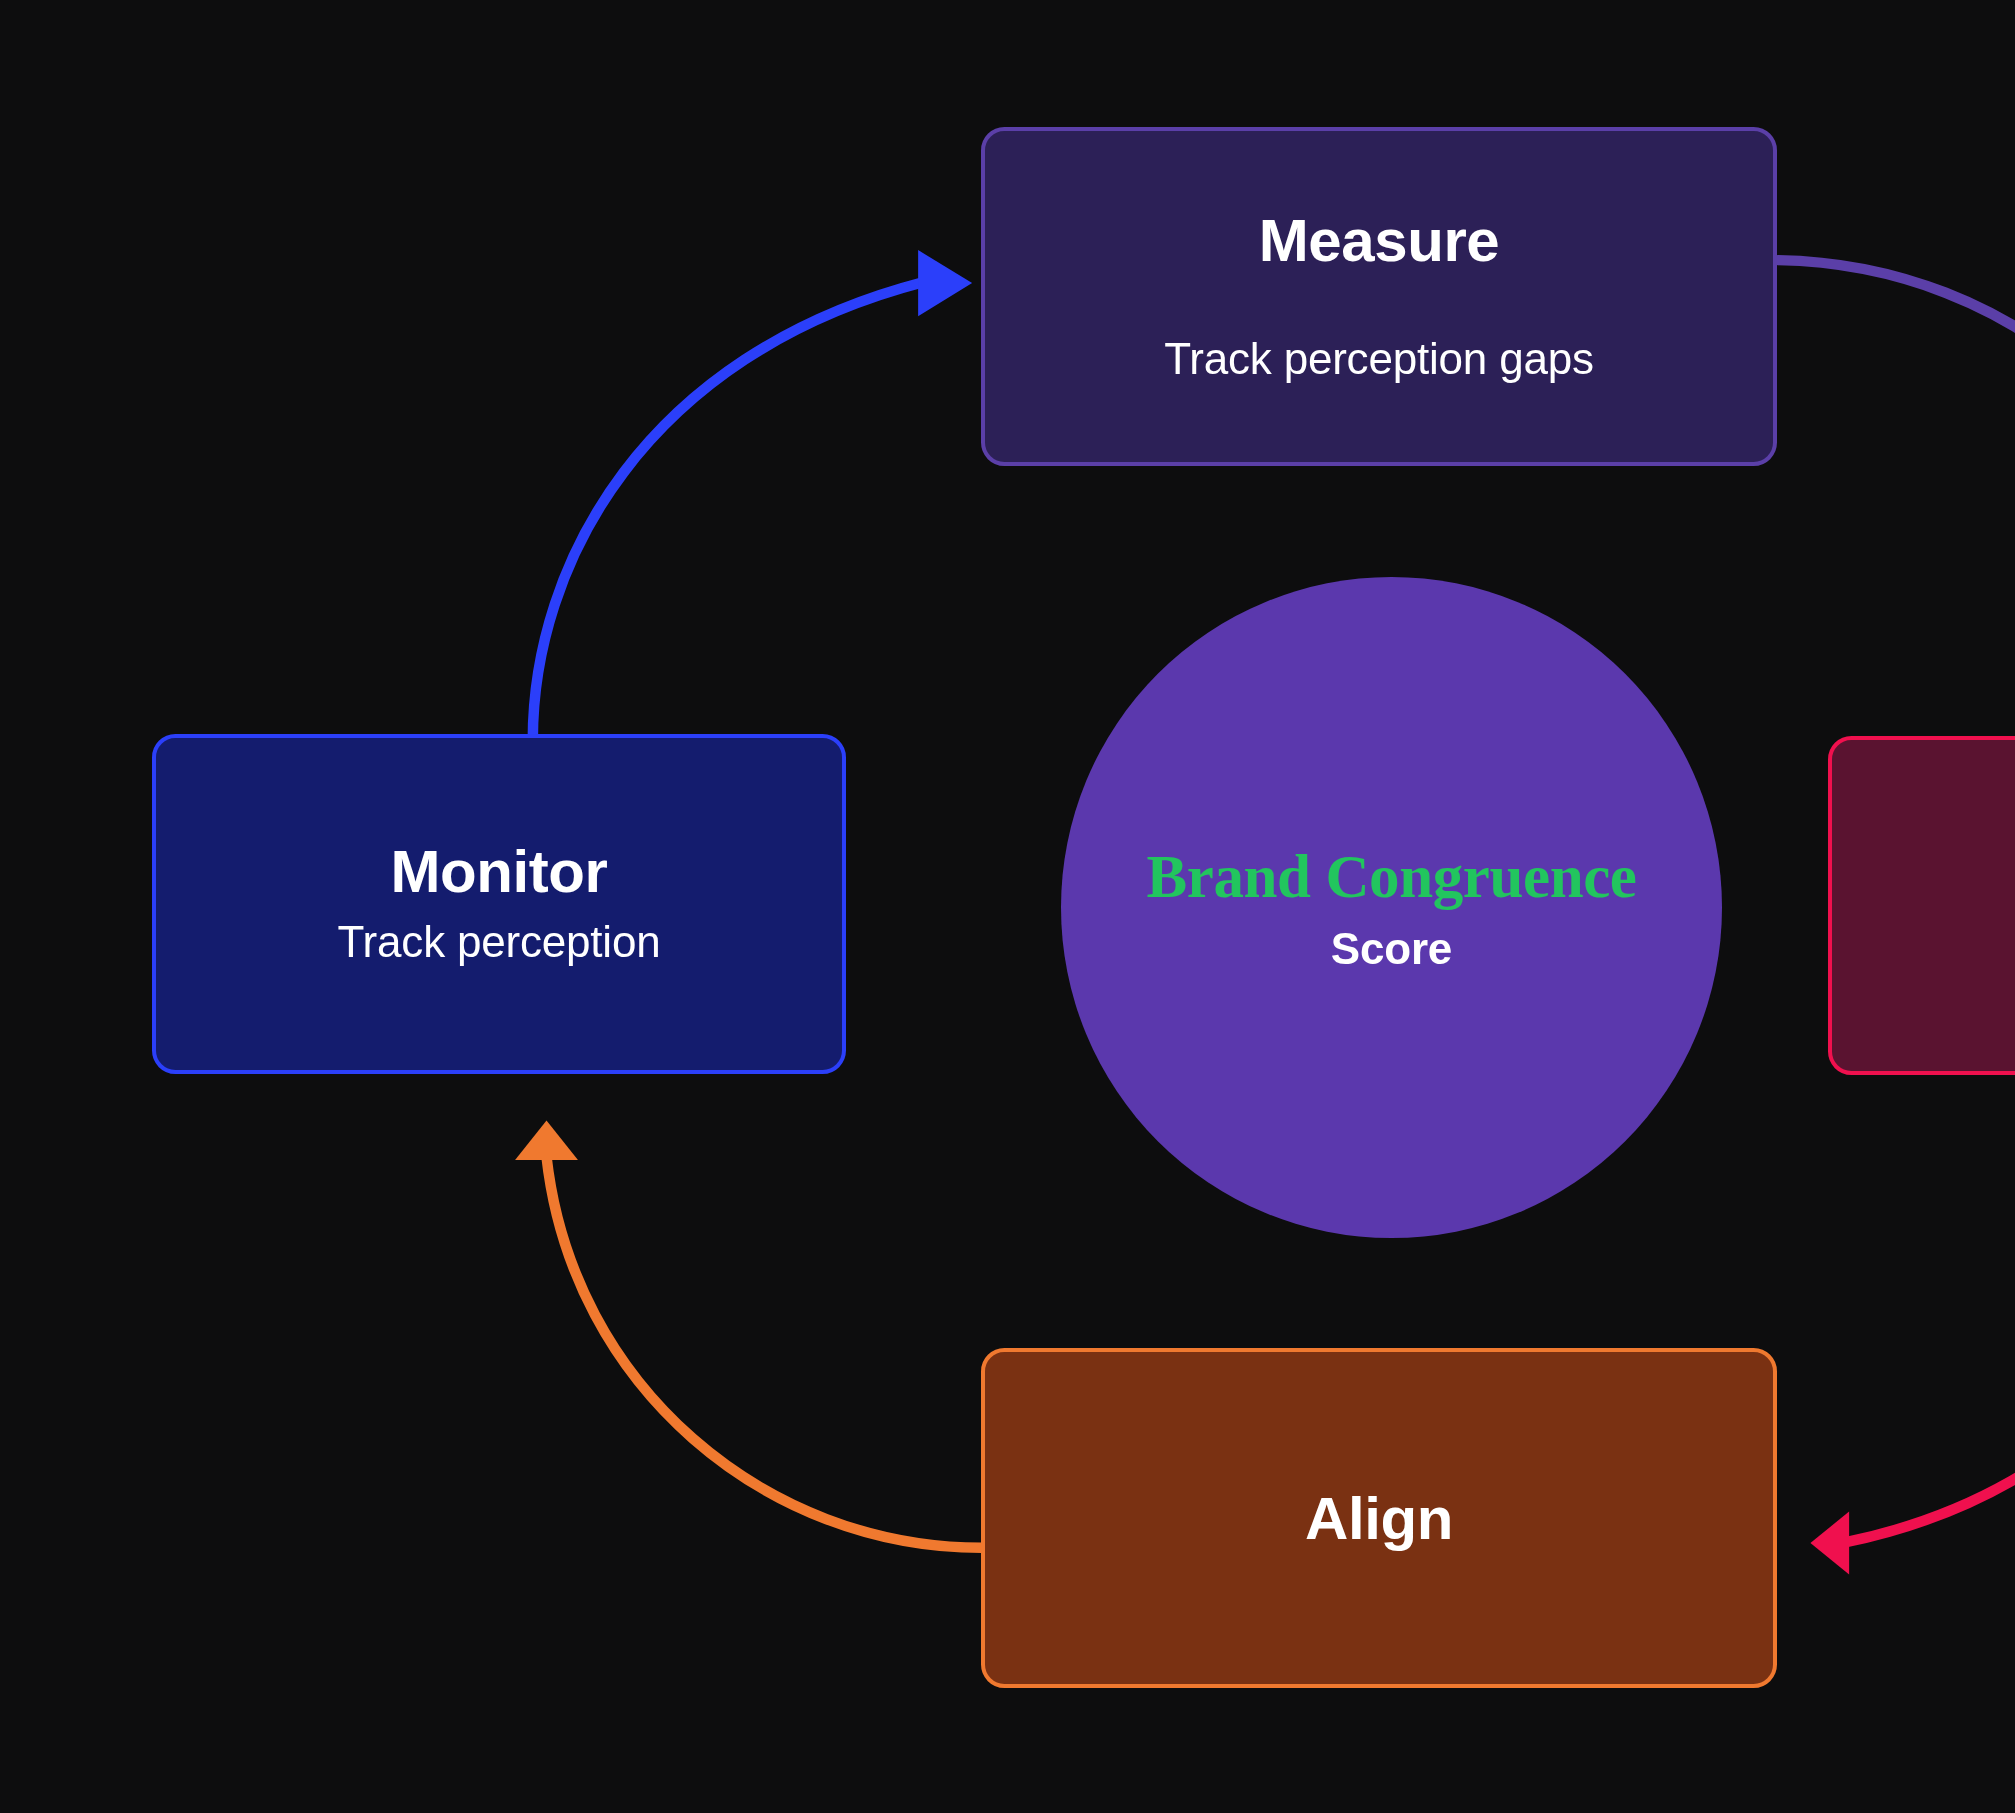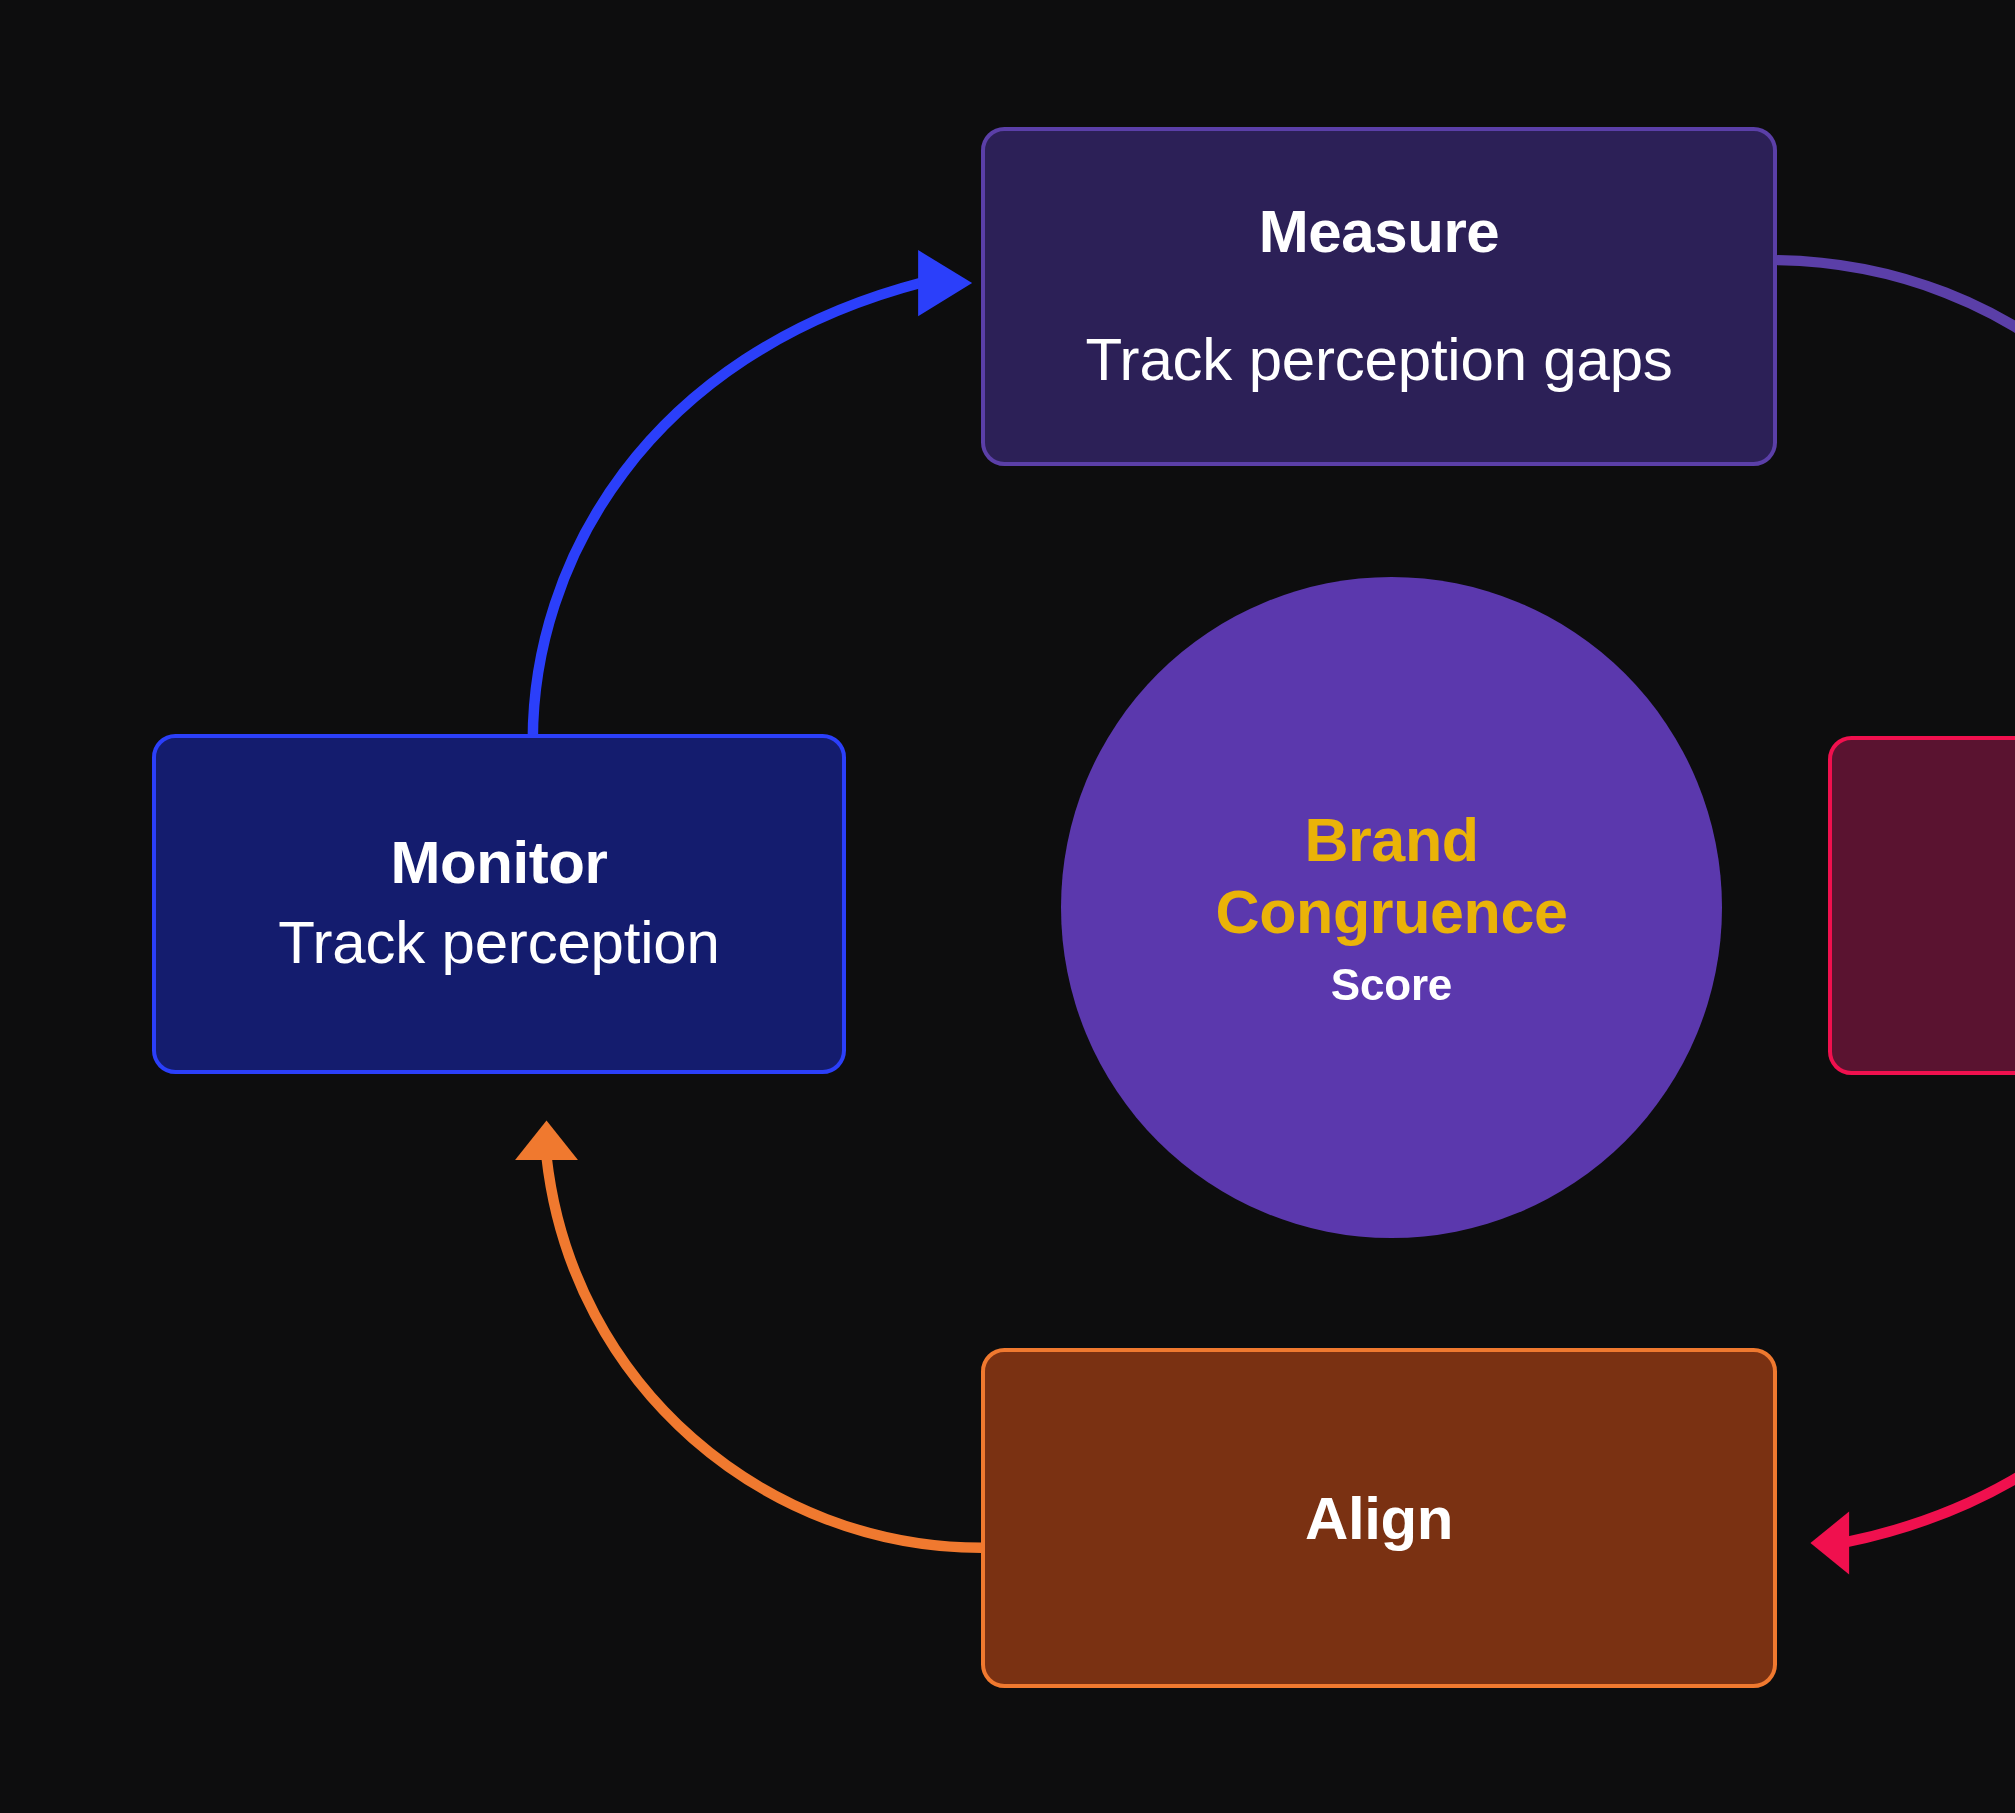--- a/index.html
+++ b/index.html
@@ -43,21 +43,21 @@
   }
   .node .node-title {
     color: #ffffff;
     font-size: 60px;
     font-weight: 700;
     line-height: 1.05;
     letter-spacing: -0.4px;
   }
   .node .node-sub {
     color: #ffffff;
-    font-size: 60px;
+    font-size: 44px;
     font-weight: 400;
     line-height: 1.15;
     margin-top: 14px;
     letter-spacing: -0.2px;
   }
 
   #node-measure {
     left: 981px;  top: 127px;
     width: 796px; height: 339px;
     background: #2c2057;
@@ -94,26 +94,27 @@
     border-radius: 50%;
     background: #5b38ad;
     display: flex;
     flex-direction: column;
     align-items: center;
     justify-content: center;
     text-align: center;
     z-index: 4;
   }
   #center-circle .center-title {
-    color: #eab308;
+    color: #22c55e;
     font-size: 61px;
     font-weight: 700;
     line-height: 1.18;
     letter-spacing: -0.4px;
     max-width: 508px;
+    font-family: Liberation Serif, serif;
   }
   #center-circle .center-sub {
     color: #ffffff;
     font-size: 44px;
     font-weight: 700;
     line-height: 1.1;
     margin-top: 12px;
     letter-spacing: -0.2px;
   }
 </style>

